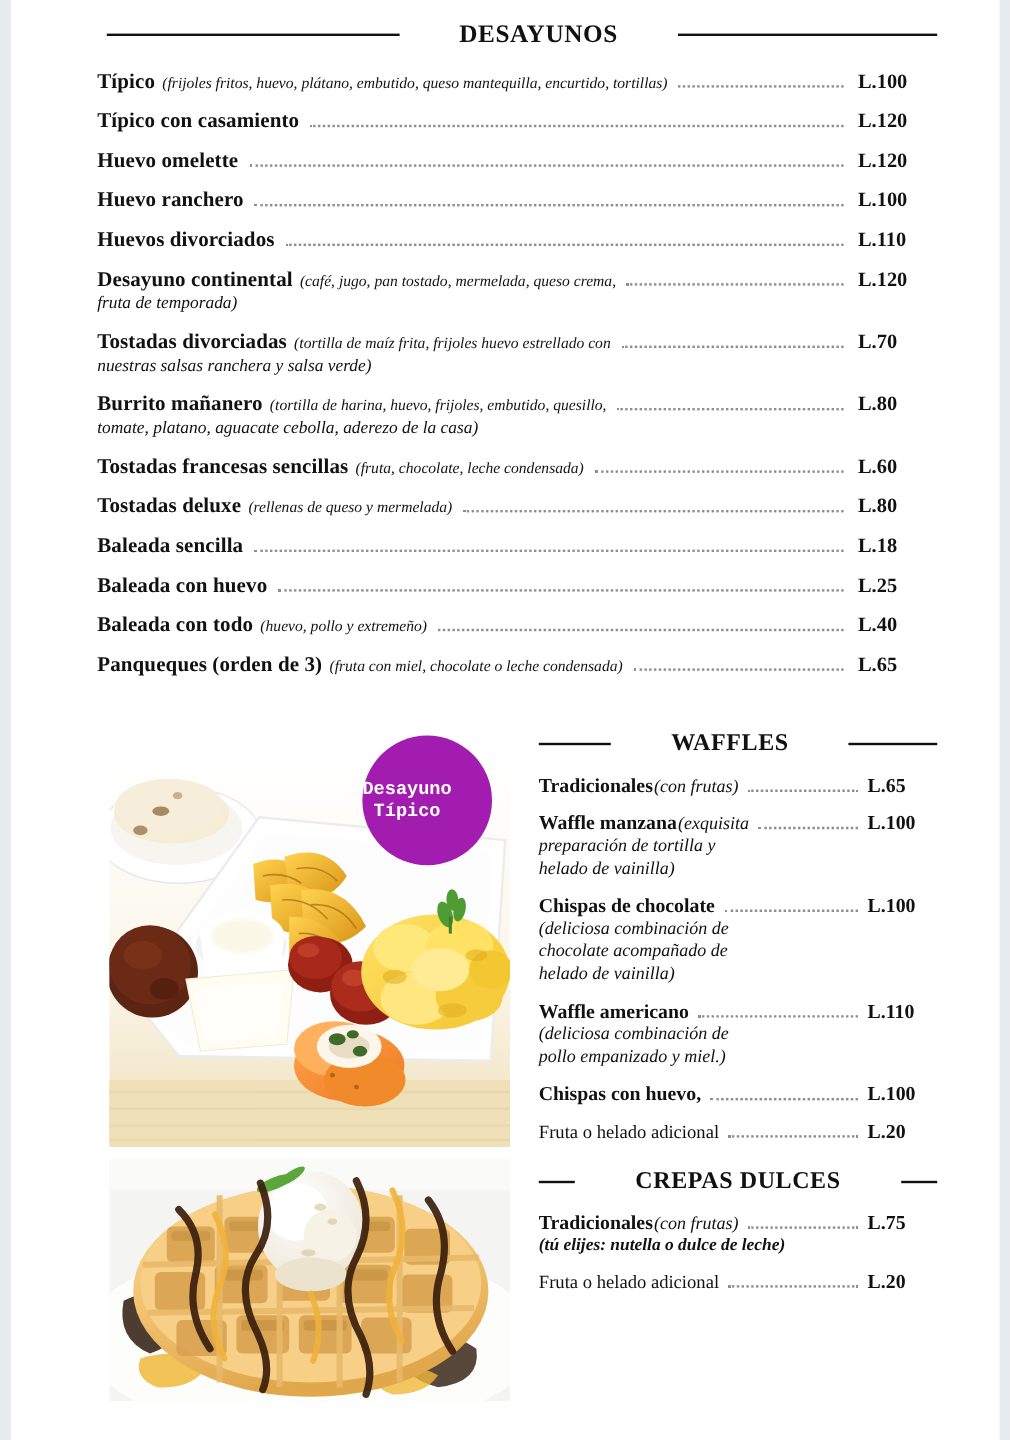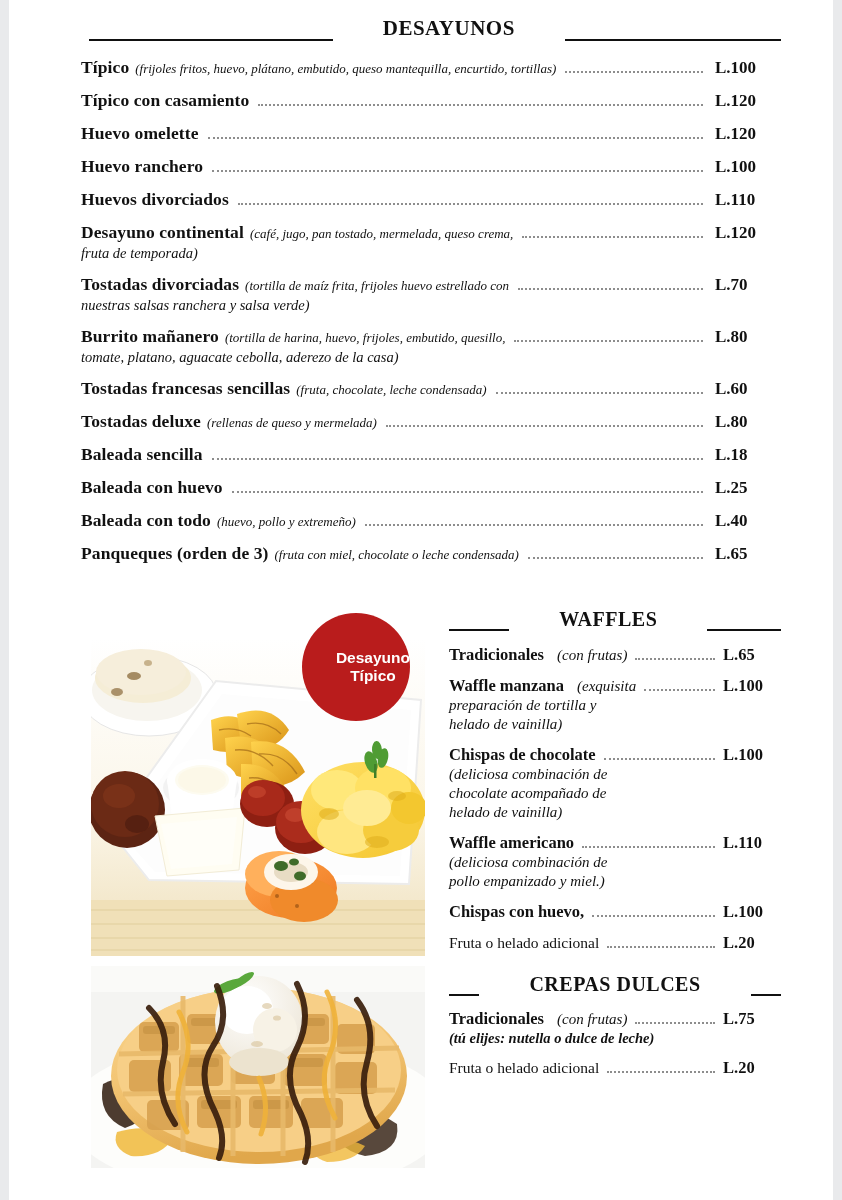--- a/index.html
+++ b/index.html
@@ -10,21 +10,21 @@
     color:#111;
     overflow:hidden;
   }
   #page {
     position:absolute; left:9px; top:0;
     width:824px; height:1200px;
     background:#ffffff;
   }
 
   
-  .sec-head { display:flex; align-items:flex-end; width:100%;gap:36px; }
+  .sec-head { display:flex; align-items:center; width:100%;gap:36px; }
   .sec-head .rule { flex:1 1 auto; height:0; border-top:2px solid #111; }
   .sec-head .sec-title {
     font-weight:bold; letter-spacing:.5px; white-space:nowrap;
     padding:0 14px;
   }
 
   
   #desayunos { position:absolute; left:72px; top:16px; width:700px; }
   #desayunos .sec-head .sec-title { font-size:21px; }
   #desayunos .sec-head .rule.left  { margin-left:8px; }
@@ -56,37 +56,37 @@
   }
 
   
   .photo { position:absolute; overflow:hidden; }
   #photo-breakfast { left:82px; top:638px; width:334px; height:318px; }
   #photo-waffle    { left:82px; top:966px; width:334px; height:202px; }
 
   
   .badge {
     position:absolute; border-radius:50%;
-    background:#b91c1c; color:#fff;
-    display:flex; align-items:center; justify-content:flex-end;
+    background:#a21caf; color:#fff;
+    display:flex; align-items:center; justify-content:flex-start;
     text-align:center; font-weight:bold; line-height:1.18;
-    font-family:Liberation Sans, sans-serif;
+    font-family:Liberation Mono, monospace;
   }
   #badge-desayuno { left:293px; top:613px; width:108px; height:108px; font-size:15.5px; }
   #badge-waffle   { left:56px;  top:911px; width:100px; height:100px; font-size:15.5px; }
 
   
   #rightcol { position:absolute; left:440px; top:608px; width:332px; }
   #rightcol .sec-head .sec-title { font-size:20px; }
 
   .wlist { margin-top:14px; }
   .wrow { margin-bottom:11px; }
   .wline { display:flex; align-items:baseline; }
   .wname { font-weight:bold; font-size:16.5px; white-space:nowrap; }
-  .wdesc { font-style:italic; font-size:15px; margin-left:13px; white-space:nowrap; }
+  .wdesc { font-style:italic; font-size:15px; margin-left:1px; white-space:nowrap; }
   .wdots {
     flex:1 1 auto; min-width:8px; border-bottom:2px dotted #8d8d8d;
     margin:0 8px 4px 8px; height:0;
   }
   .wprice {
     font-weight:bold; font-size:16.5px;
     width:58px; flex:0 0 58px; text-align:left;
   }
   .wcont { font-style:italic; font-size:15px; line-height:1.27; }
   .wcont2 { font-style:italic; font-weight:bold; font-size:14.5px; line-height:1.25; }

